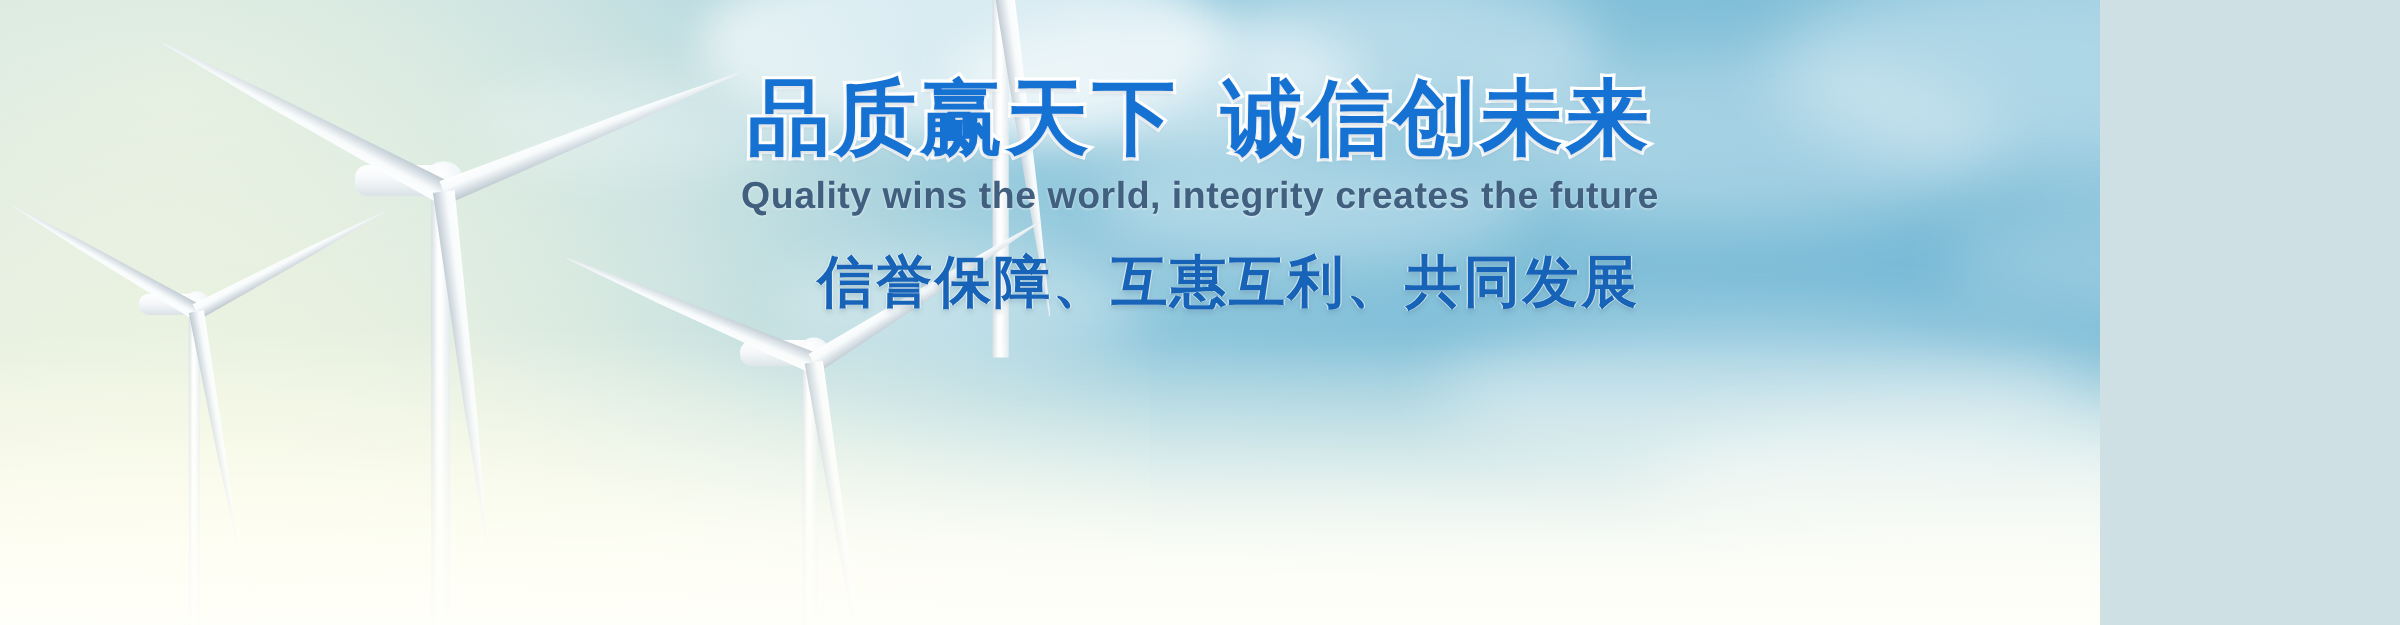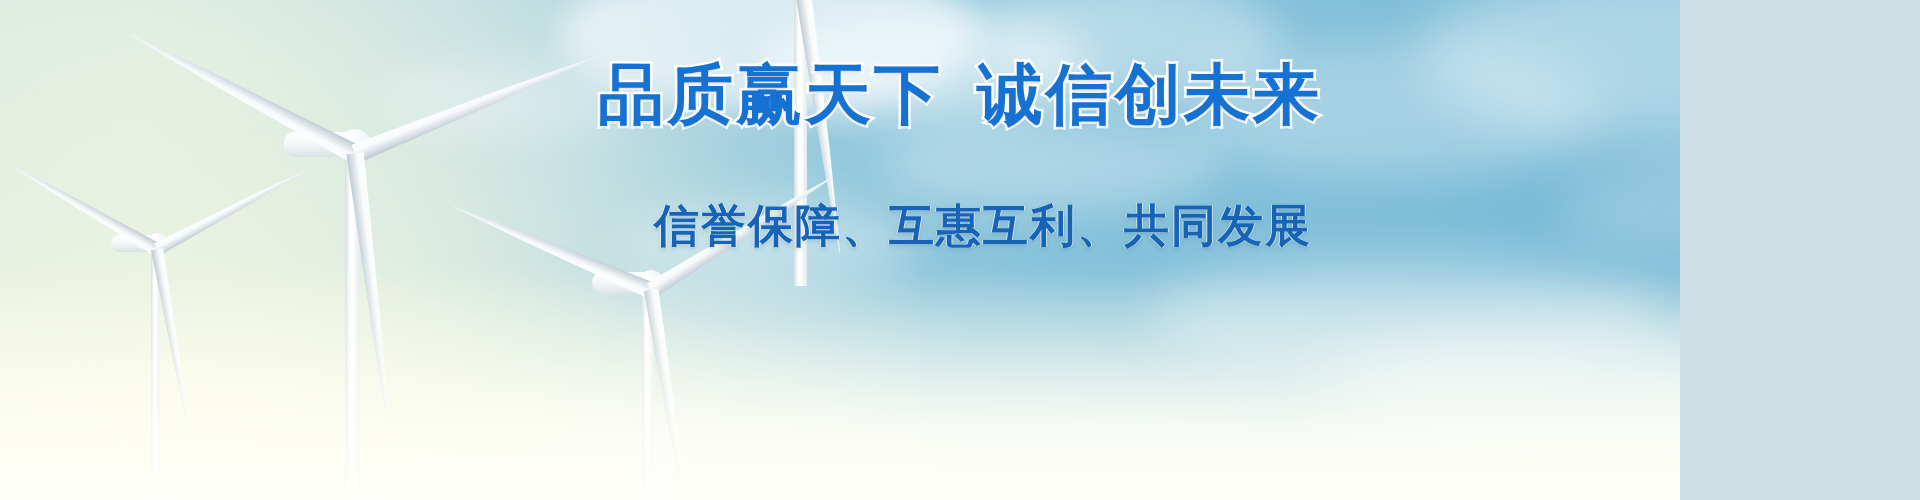--- a/index.html
+++ b/index.html
@@ -200,18 +200,19 @@
   </div>
 
   <div class="haze-bottom"></div>
 
   <div class="text-block">
 
     <div class="headline">
       <span>品质赢天下</span><span class="gap"></span><span>诚信创未来</span>
     </div>
 
+    <div class="subtitle">Quality wins the world, integrity creates the future</div>
 
     <div class="tagline">信誉保障、互惠互利、共同发展</div>
 
   </div>
 
 </div>
 
 </body></html>

